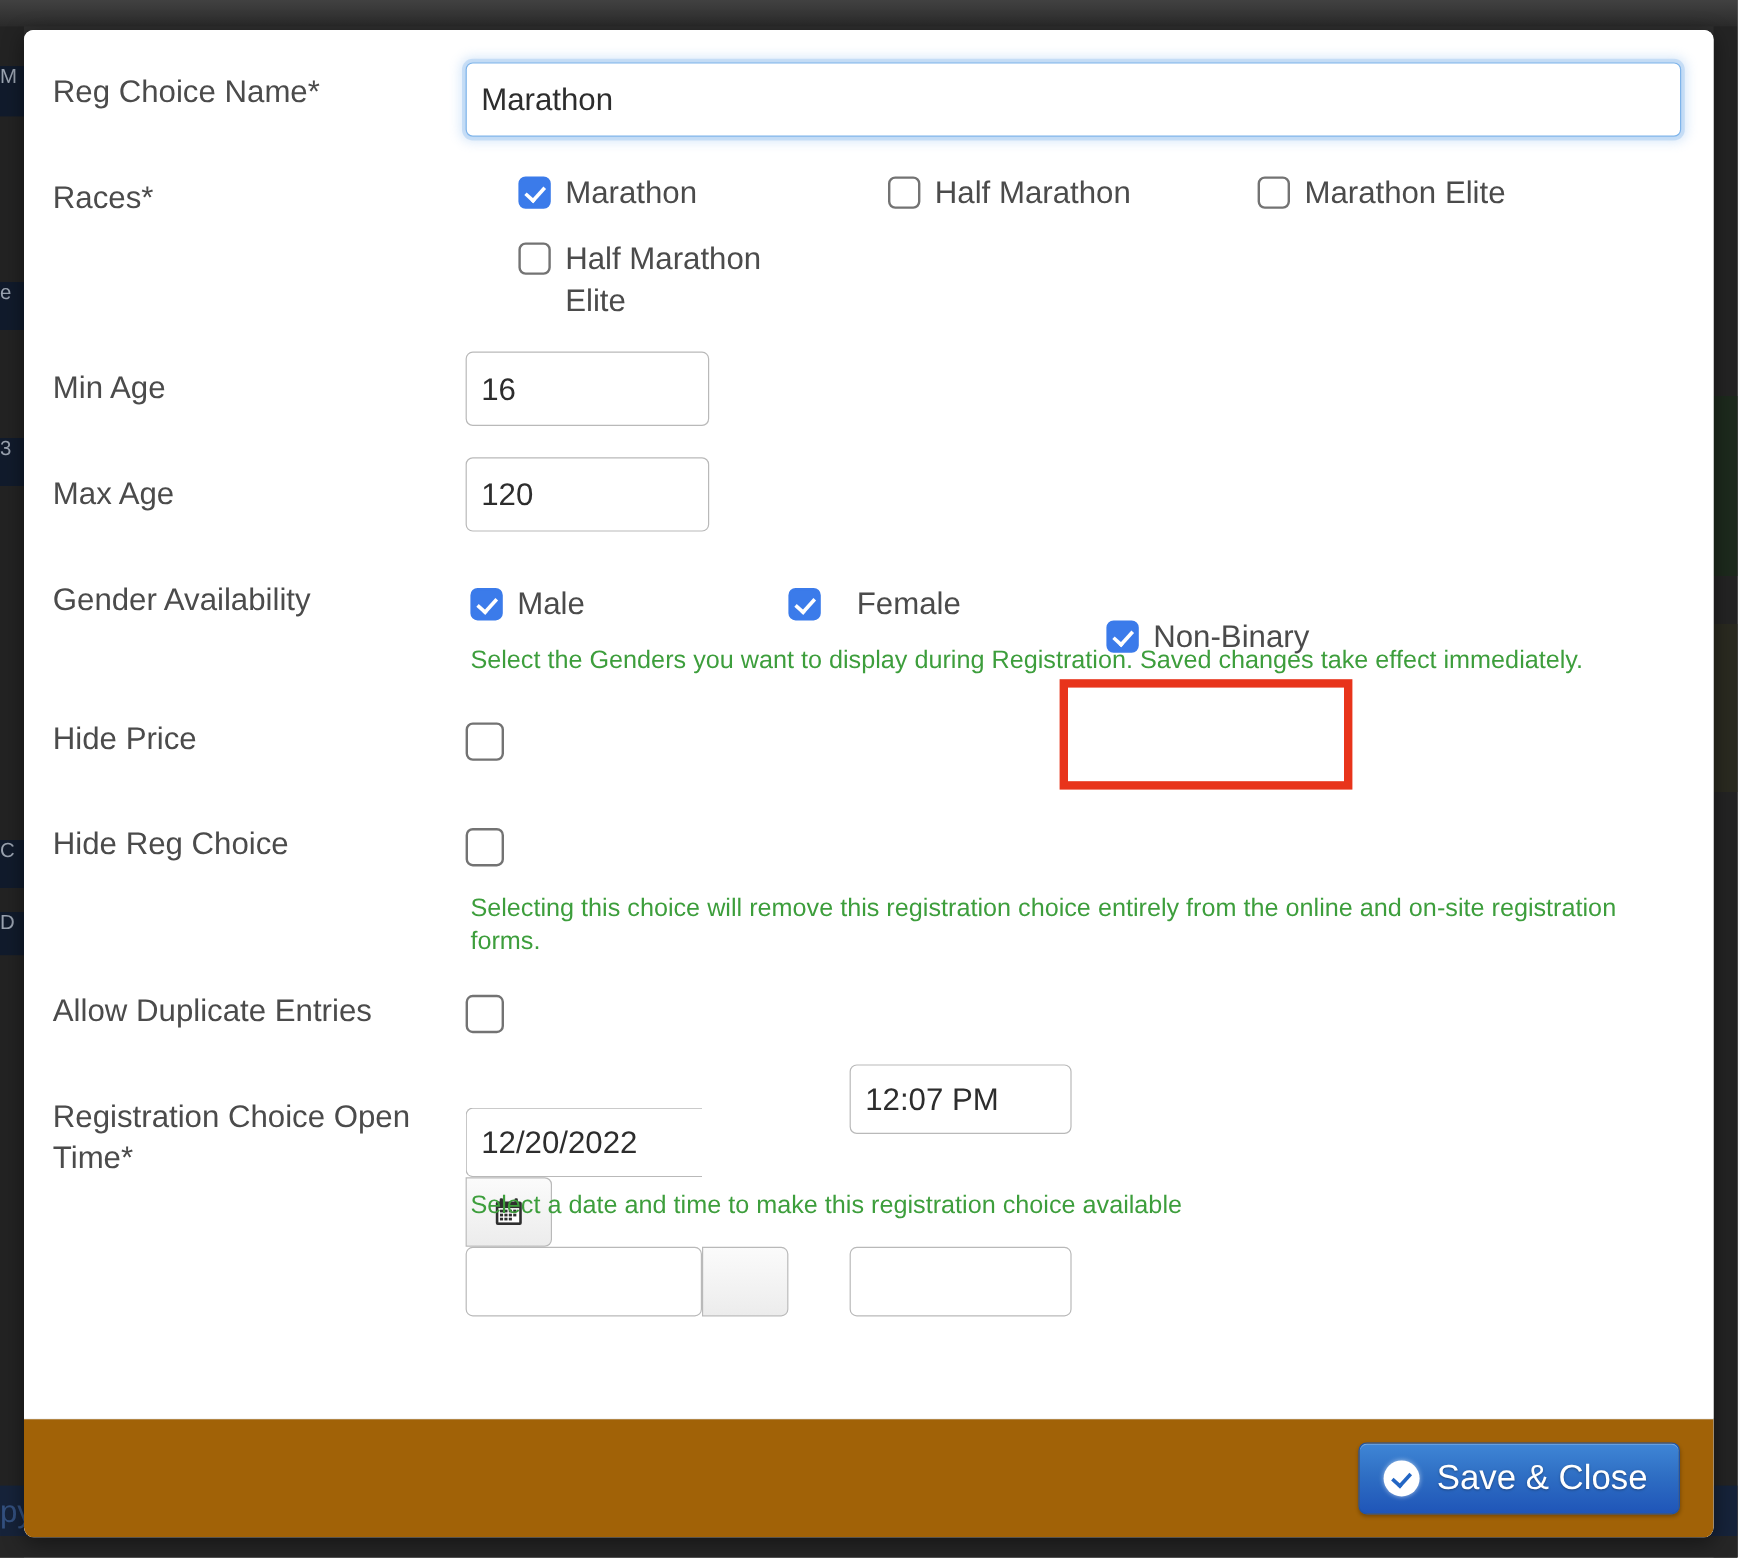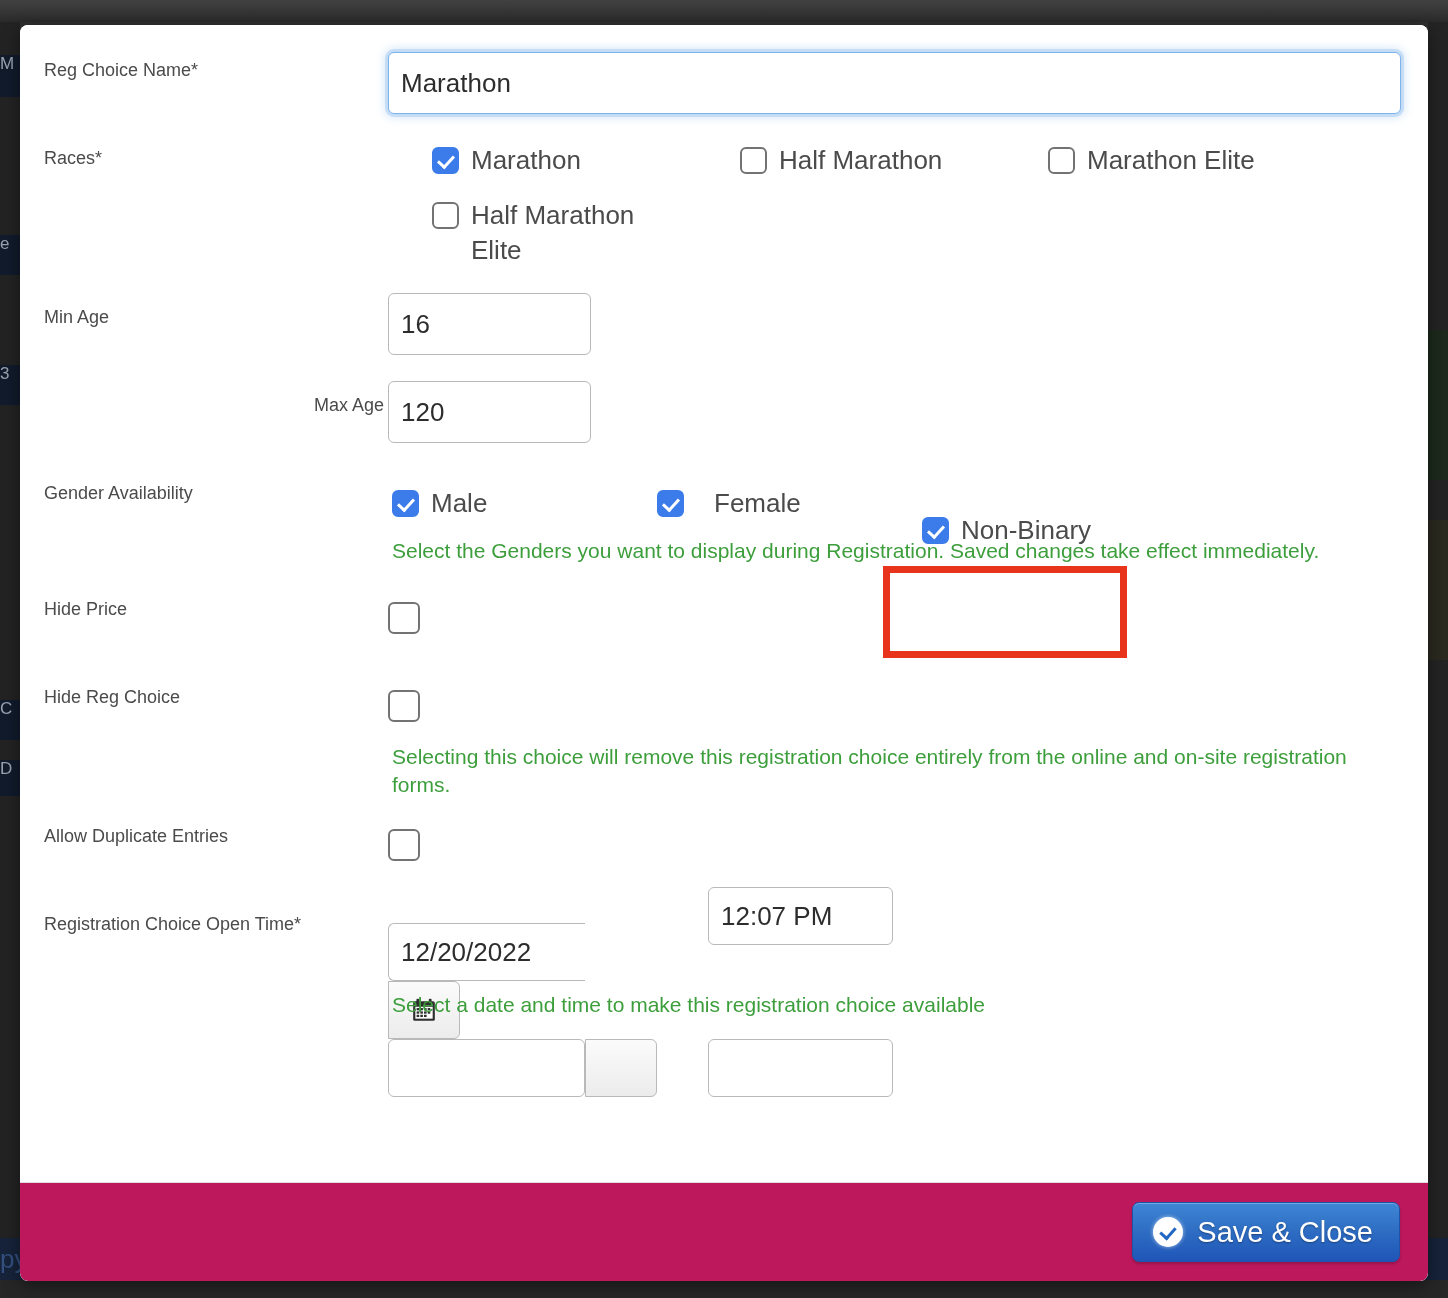--- a/index.html
+++ b/index.html
@@ -142,21 +142,21 @@
   }
 
   .form-row {
     position: relative;
     display: block;
   }
   .form-label {
     position: absolute;
     left: 24px;
     width: 340px;
-    font-size: 18px;
+    font-size: 26px;
     color: #4b4b4b;
     line-height: 1.32;
   }
 
   .text-input {
     box-sizing: border-box;
     font-size: 26px;
     font-family: "Liberation Sans", sans-serif;
     color: #2d2d2d;
     padding: 6px 12px;
@@ -301,21 +301,21 @@
     border: 7px solid #e8341b;
     background: #ffffff;
     box-sizing: border-box;
     z-index: 40;
   }
 
   .modal-footer {
     position: relative;
     flex: 0 0 98px;
     height: 98px;
-    background: #be185d;
+    background: #a16207;
     border-top: 1px solid #dedede;
     border-radius: 0 0 8px 8px;
   }
   .save-btn {
     position: absolute;
     right: 28px;
     top: 19px;
     height: 60px;
     padding: 0 26px 0 20px;
     display: flex;
@@ -405,21 +405,21 @@
           </label>
         </div>
       </div>
 
       <div class="form-row">
         <div class="form-label" style="top:281px;">Min Age</div>
         <input class="text-input" type="text" style="position: absolute; left: 368px; top: 268px; width: 203px; height: 62px;" value="16">
       </div>
 
       <div class="form-row">
-        <div class="form-label" style="top:369px;text-align:right;">Max Age</div>
+        <div class="form-label" style="top:369px;">Max Age</div>
         <input class="text-input" type="text" style="position: absolute; left: 368px; top: 356px; width: 203px; height: 62px;" value="120">
       </div>
 
       <div class="form-row">
         <div class="form-label" style="top:457px;">Gender Availability</div>
         <div class="chk-row">
           <label class="chk" style="left:372px;top:461px;">
             <span class="box checked"></span>
             <span class="lbl">Male</span>
           </label>

